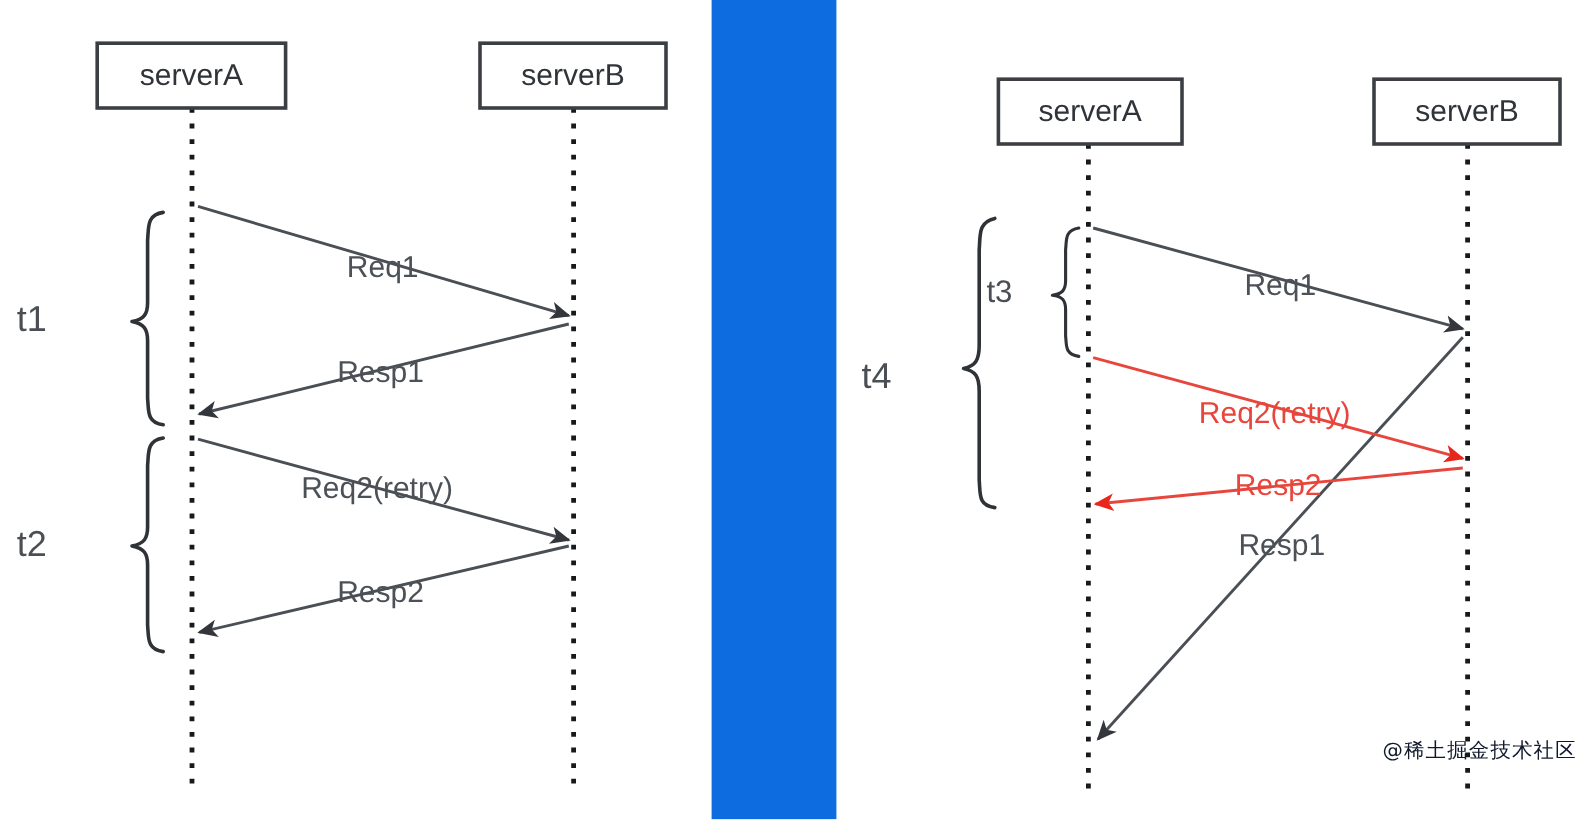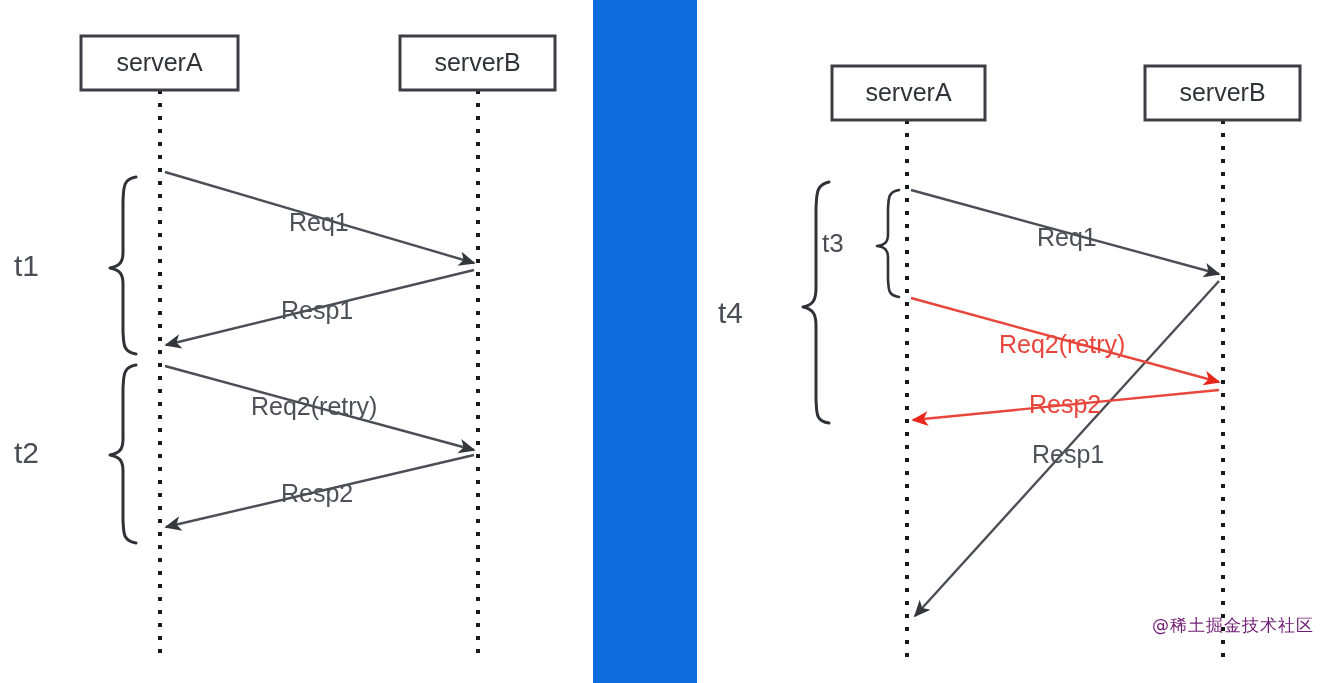--- a/index.html
+++ b/index.html
@@ -178,15 +178,15 @@
       <text class="brace-label-small" x="822" y="245">t3</text>
 
       <path class="brace-path" d="M 829 182 C 815 185 817 196 816 208 L 816 288 C 816 300 813 305 803 307
                C 813 309 816 314 816 326 L 816 400 C 817 412 815 421 829 423"></path>
       <text class="brace-label" x="718" y="315">t4</text>
     </g>
   </svg>
 
   <div id="divider-bar" style="left: 593px; width: 104px; background: rgb(13, 108, 224);"></div>
 
-  <div id="watermark" style="left: 1152px; top: 614px; color: #701a75;">@稀土掘金技术社区</div>
+  <div id="watermark" style="left: 1152px; top: 614px; color: #0f172a;">@稀土掘金技术社区</div>
 
 </div>
 
 </body></html>

